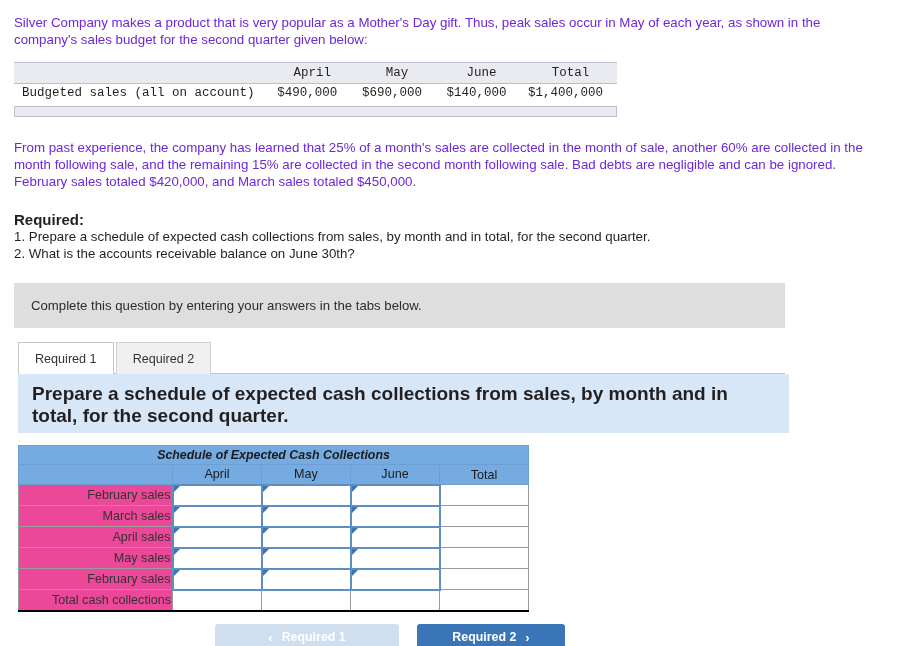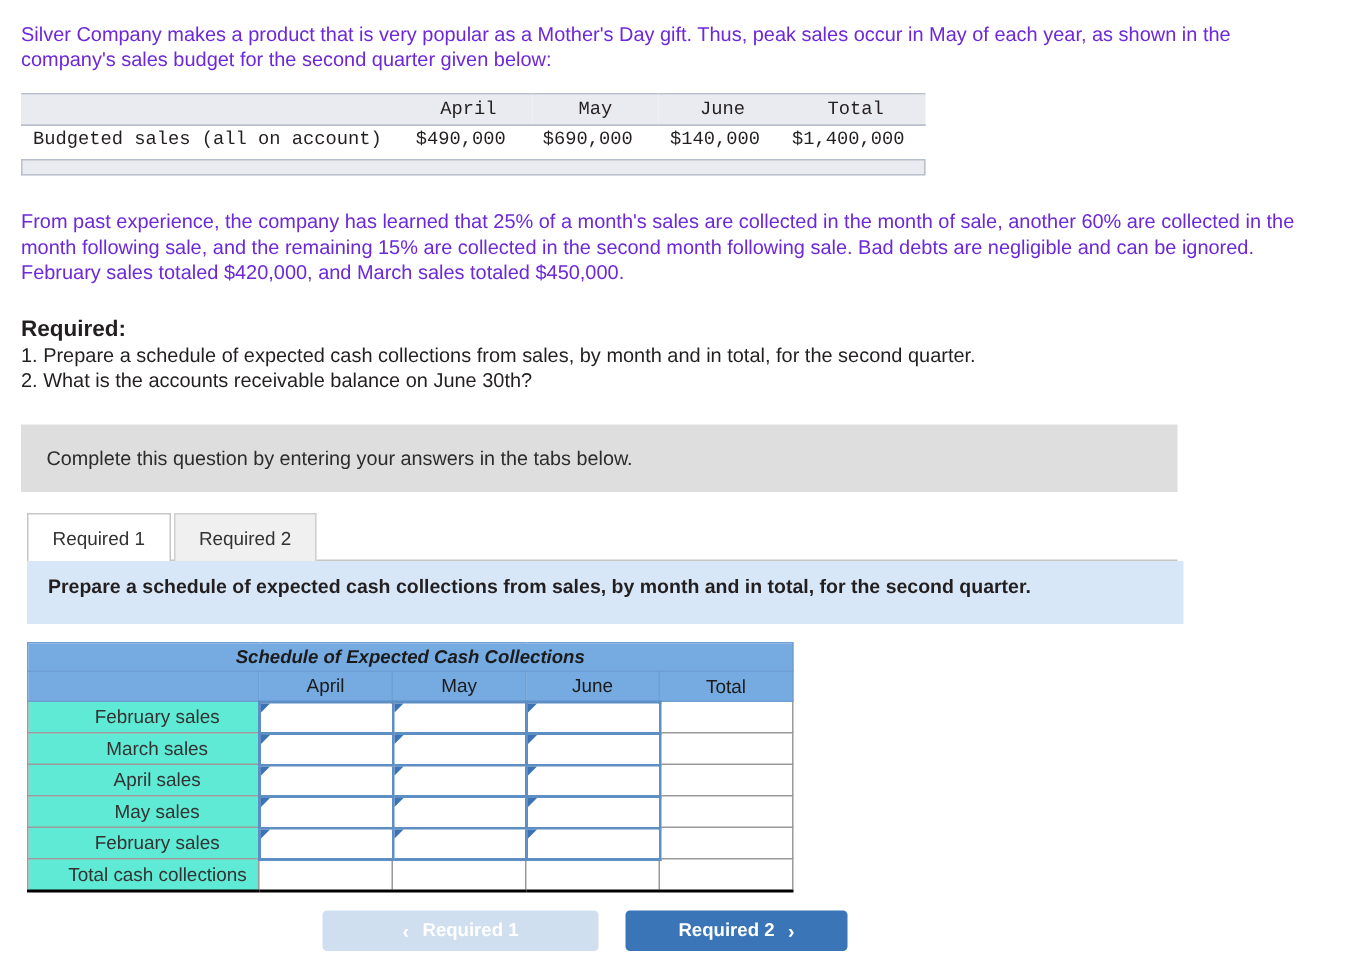--- a/index.html
+++ b/index.html
@@ -149,22 +149,22 @@
     background: #c6c6c6;
     z-index: 1;
   }
 
   
   .instruction {
     width: 771px;
     margin-left: 4px;
     background: #d7e7f7;
     box-sizing: border-box;
-    padding: 9px 14px 18px 14px;
-    font-size: 13px;
+    padding: 9px 14px 6px 14px;
+    font-size: 19px;
     color: #231f20;
     font-weight: bold;
   }
 
   
   .grid-wrap {
     margin-top: 12px;
     margin-left: 4px;
   }
   table.answers {
@@ -193,23 +193,23 @@
   table.answers thead th.colhead {
     background: #76abe2;
     text-align: center;
     font-weight: normal;
     font-size: 12.6px;
     color: #1b1b1b;
     height: 20px;
     border-color: #6d9fd3;
   }
   table.answers td.rowlabel {
-    text-align: center;
+    text-align: right;
     padding-left: 20px;
-    background: #5eead4;
+    background: #ec4899;
     white-space: nowrap;
   }
   td.cell-input {
     position: relative;
     border: 2px solid #5e8fc4 !important;
     background: #ffffff;
     padding: 0;
   }
   td.cell-input .marker {
     position: absolute;

